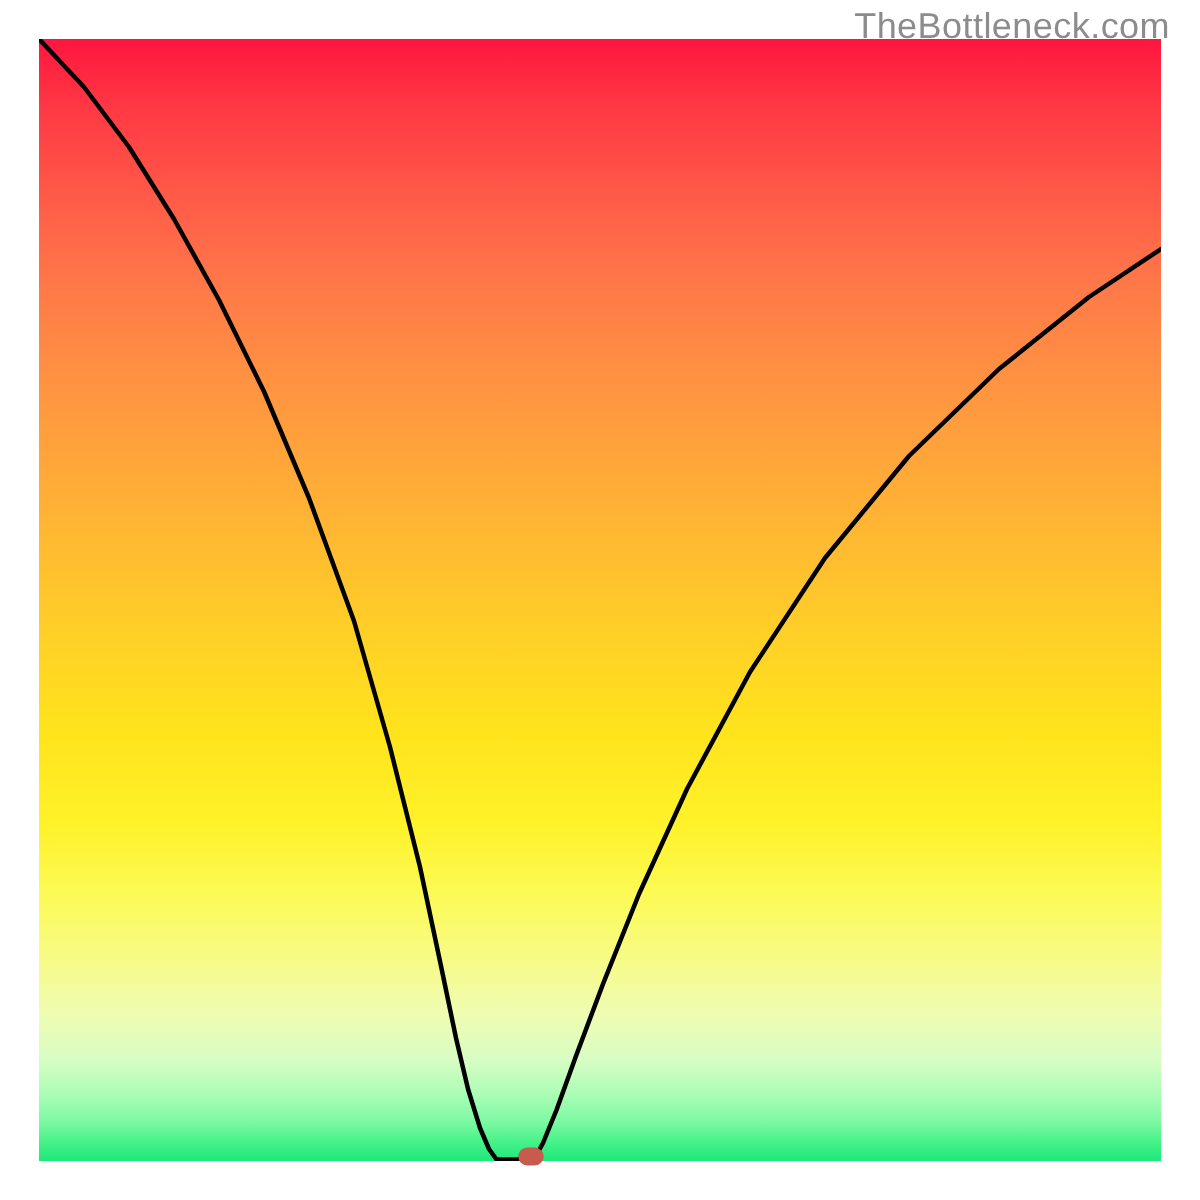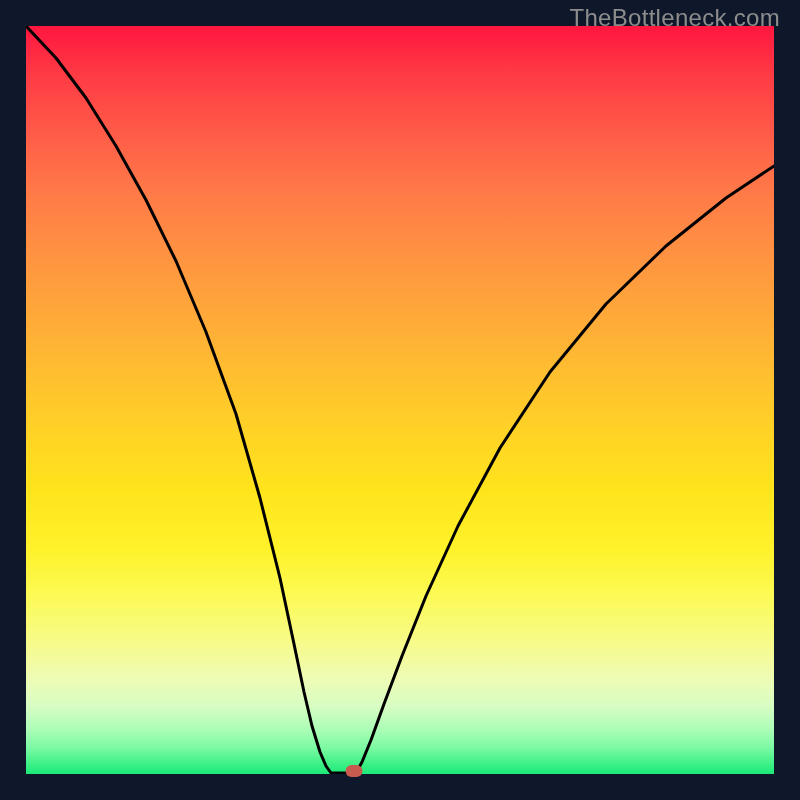--- a/index.html
+++ b/index.html
@@ -7,21 +7,21 @@
     padding: 0;
     width: 800px;
     height: 800px;
     background: #000;
     overflow: hidden;
   }
   .outer {
     position: relative;
     width: 800px;
     height: 800px;
-    background: #0f172a;
+    background: #ffffff;
   }
   .watermark {
     position: absolute;
     top: 4px;
     right: 20px;
     font-family: Arial, Helvetica, sans-serif;
     font-size: 24px;
     color: #8c8c8c;
     font-weight: 500;
     letter-spacing: 0.3px;

